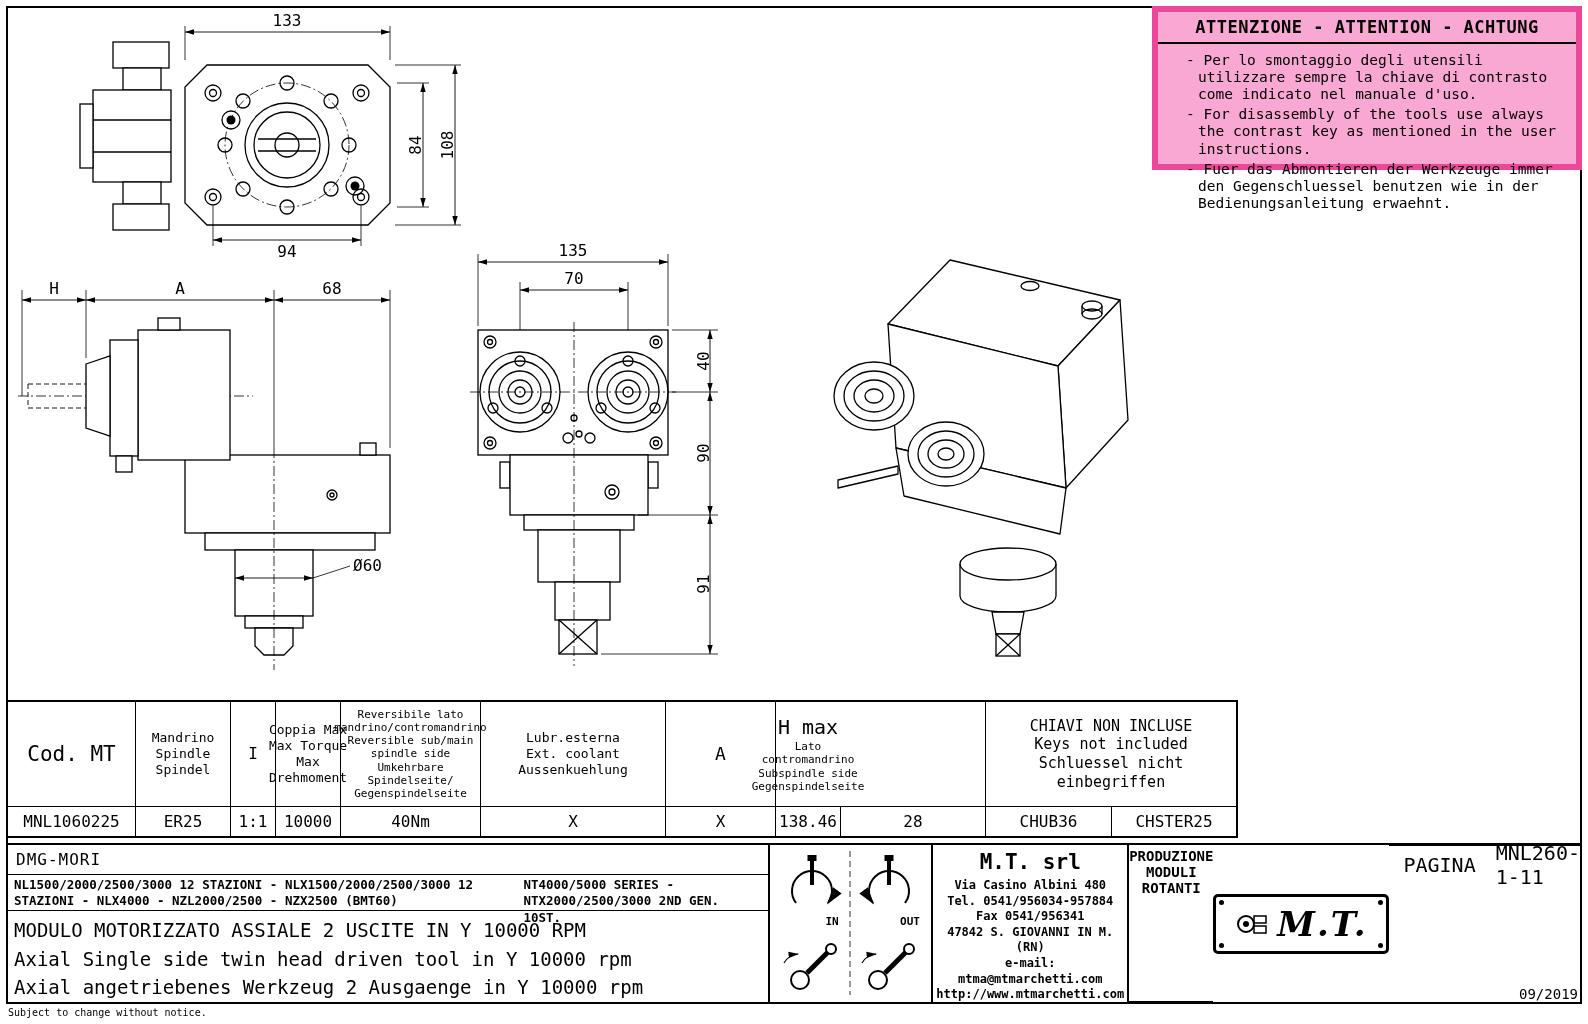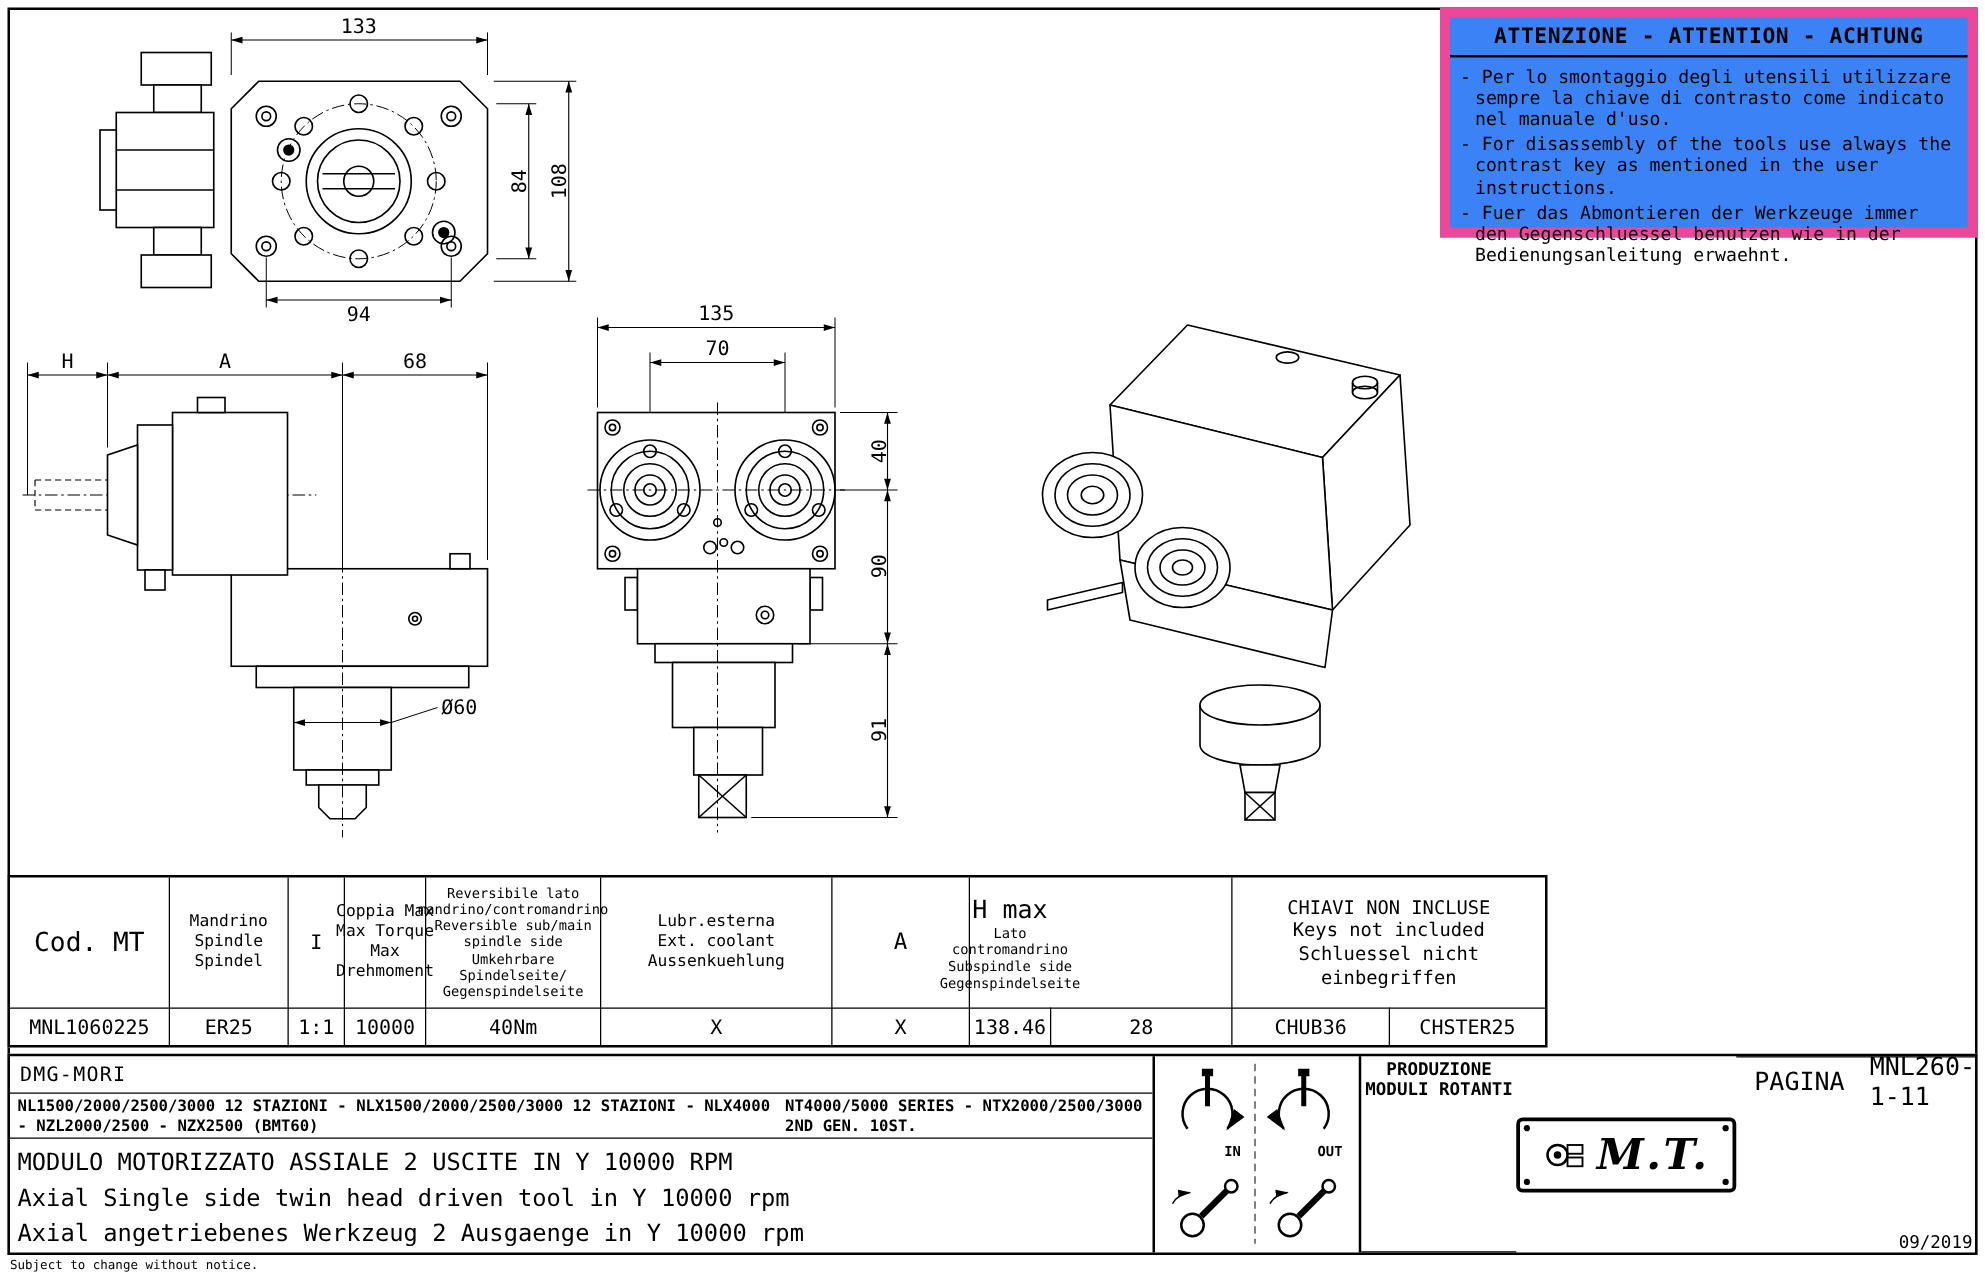--- a/index.html
+++ b/index.html
@@ -13,25 +13,25 @@
   .dt  { font-size:16px; text-anchor:middle; }
   .ol  { stroke:#000; stroke-width:1.3; fill:#fff; }
   .nf  { fill:none; }
   .dim { stroke:#000; stroke-width:0.9; fill:none; }
   .ext { stroke:#000; stroke-width:0.8; fill:none; }
   .cl  { stroke:#000; stroke-width:0.8; stroke-dasharray:10 3 2 3; fill:none; }
   .hid { stroke:#000; stroke-width:0.9; stroke-dasharray:5 3; fill:none; }
   .abs { position:absolute; }
 
   
-  .attention { position:absolute; left:1152px; top:6px; width:430px; height:184px;
-               border:8px solid #ec4899; background:#3b82f6; }
+  .attention { position:absolute; left:1152px; top:6px; width:430px; height:164px;
+               border:6px solid #ec4899; background:#f9a8d4; }
   .attention-title { border-bottom:2px solid #000; text-align:center; font-weight:bold;
                      font-size:17px; padding:5px 0; letter-spacing:0.5px; }
-  .attention-body { padding:8px; font-size:14.5px; line-height:1.18; }
+  .attention-body { padding:8px; font-size:14.5px; line-height:1.18;margin-left:20px; }
   .attn-item { padding-left:12px; text-indent:-12px; margin-bottom:3px; }
 
   
   .spec-table { position:absolute; left:6px; top:700px; display:grid; background:#fff;
       grid-template-columns:127px 95px 45px 65px 140px 185px 110px 65px 145px 126px 125px;
       grid-template-rows:104px 30px; border:2px solid #000; }
   .tcell { border-left:1.5px solid #000; display:flex; flex-direction:column; align-items:center;
            justify-content:center; text-align:center; font-size:12px; white-space:pre-line; line-height:1.25; }
   .tcell.first { border-left:none; }
   .trow { border-top:1.5px solid #000; font-size:16px; }
@@ -394,20 +394,29 @@
         </g>
         <g stroke="#000" fill="none">
           <circle cx="108" cy="135" r="9" stroke-width="2"></circle>
           <line x1="115" y1="128" x2="136" y2="107" stroke-width="5"></line>
           <circle cx="139" cy="104" r="5" stroke-width="2"></circle>
           <path d="M92,118 A18,18 0 0 1 106,109" stroke-width="1.2" marker-end="url(#arR)"></path>
         </g>
       </svg>
     </div>
 
+    <div class="tb-company">
+      <div class="company-name">M.T. srl</div>
+      <div class="company-line">Via Casino Albini 480</div>
+      <div class="company-line">Tel. 0541/956034-957884</div>
+      <div class="company-line">Fax 0541/956341</div>
+      <div class="company-line">47842 S. GIOVANNI IN M. (RN)</div>
+      <div class="company-line">e-mail: mtma@mtmarchetti.com</div>
+      <div class="company-line">http://www.mtmarchetti.com</div>
+    </div>
 
     <div class="tb-right">
       <div class="production-row">PRODUZIONE MODULI ROTANTI</div>
       <div class="logo-area">
         <div class="mt-logo">
           <span class="logo-dot" style="left:3px;top:3px;"></span>
           <span class="logo-dot" style="right:3px;top:3px;"></span>
           <span class="logo-dot" style="left:3px;bottom:3px;"></span>
           <span class="logo-dot" style="right:3px;bottom:3px;"></span>
           <svg width="34" height="30" viewBox="0 0 34 30">

